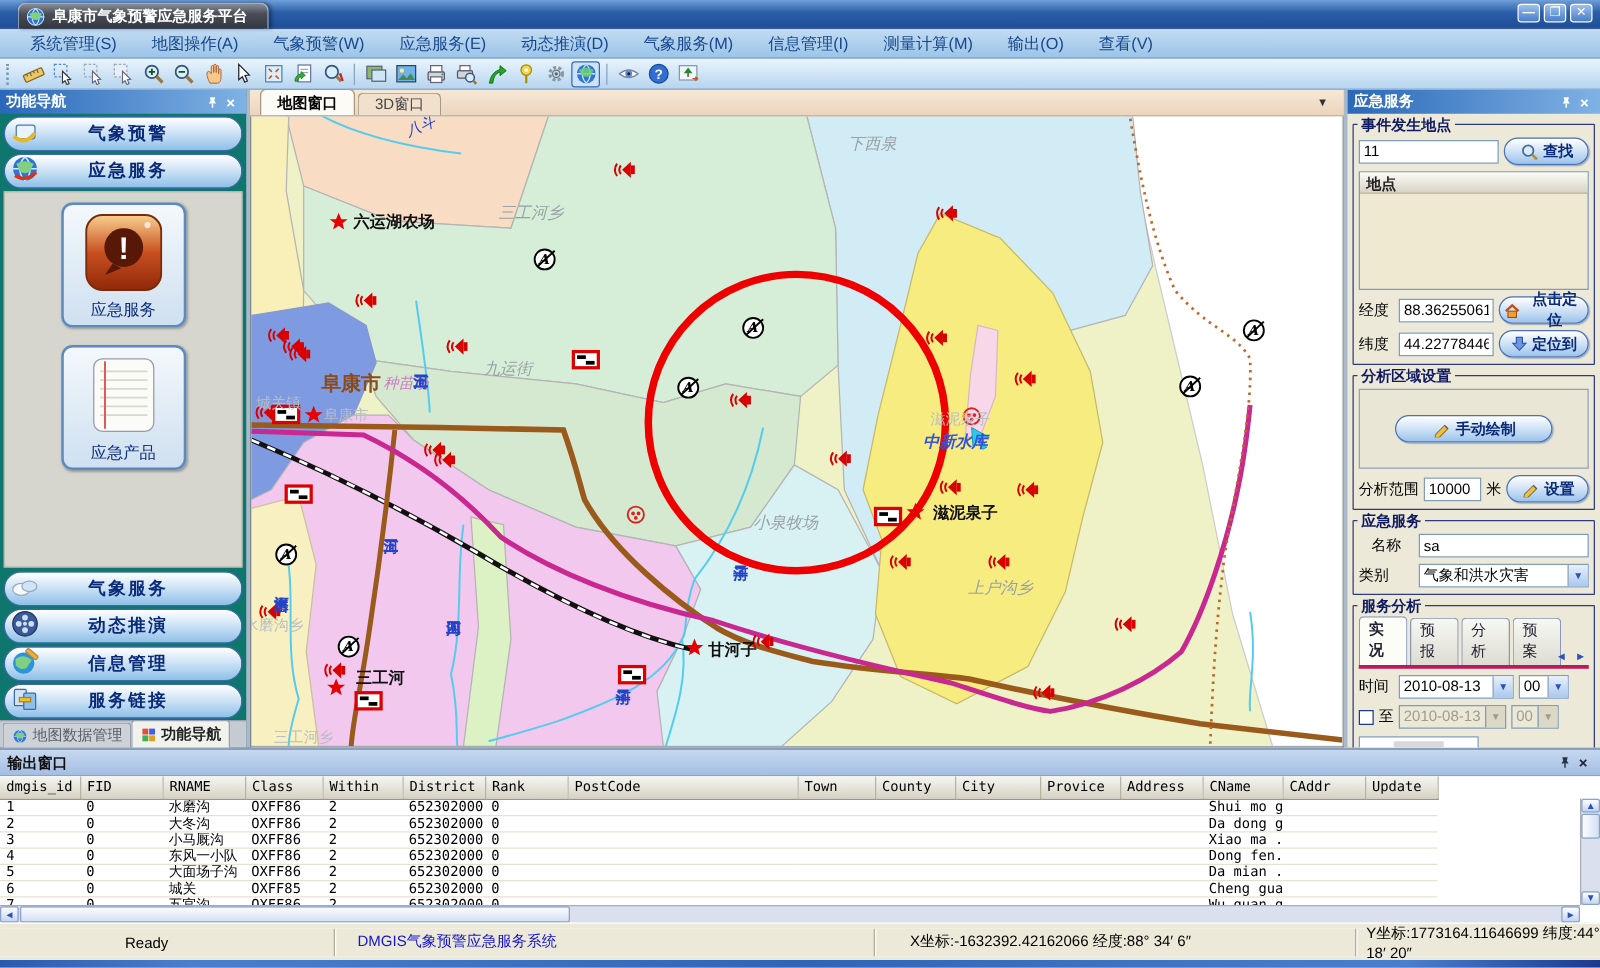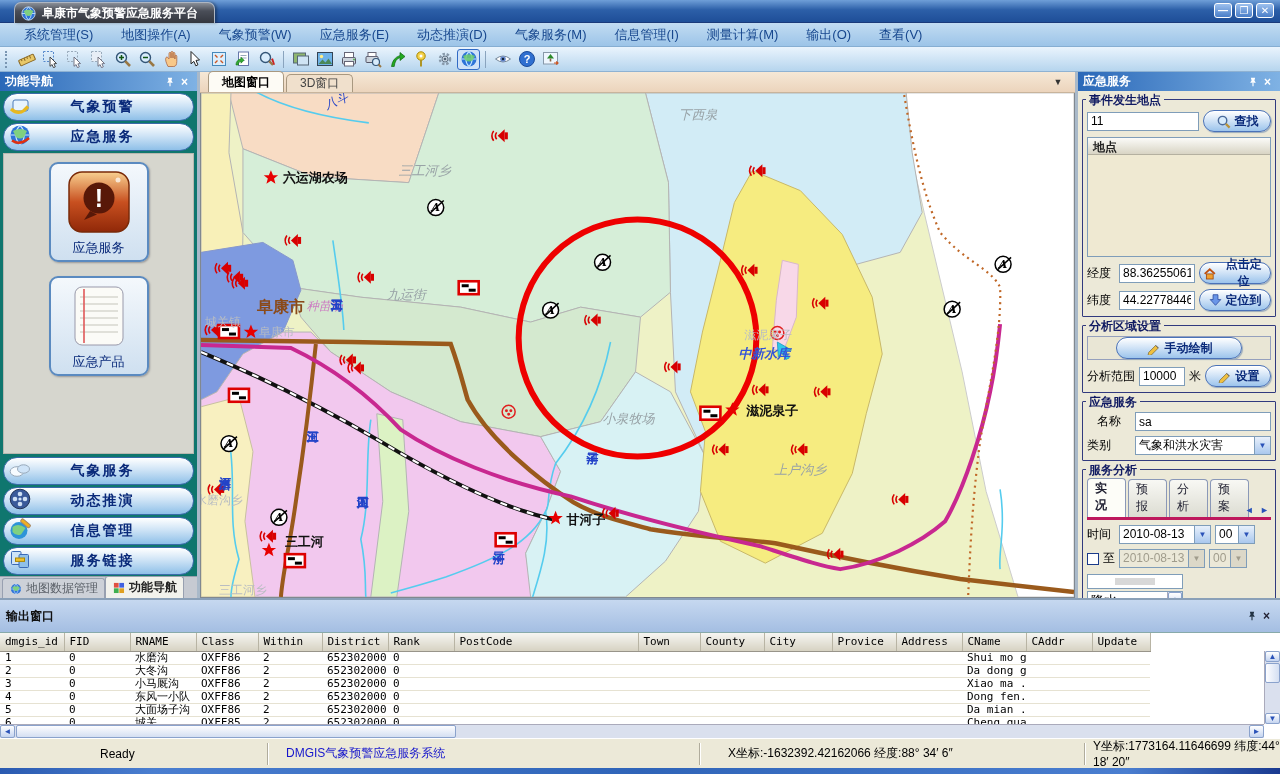--- a/index.html
+++ b/index.html
@@ -70,43 +70,43 @@
   .arw{fill:#30c8e8;stroke:#1898c0;stroke-width:.8}
 
   
   #right-panel{width:205px;background:#ece9d8;border-left:3px solid #a9b9c9;display:flex;flex-direction:column;font-size:12px}
   .rp-body{flex:1;padding:0 4px;overflow:hidden}
   .groupbox{border:1px solid #313a7e;border-radius:1px;margin-top:8px;padding:8px 4px 5px;position:relative}
   .gb-label{position:absolute;top:-8px;left:3px;background:#ece9d8;padding:0 3px;color:#101a62;font-weight:bold}
   .row{display:flex;align-items:center;gap:4px;margin-top:5px}
   .xp-input{border:1px solid #7f9db9;background:#fff;font-size:12px;padding:1px 3px;font-family:inherit;height:19px;min-width:0}
   .xp-btn{border:1px solid #4a72b8;border-radius:11px;background:linear-gradient(#ffffff,#cfe2f6 50%,#9cc4ec);color:#0a2a7a;font-weight:bold;display:inline-flex;align-items:center;justify-content:center;gap:4px;font-size:12px;height:22px;padding:0 8px;box-shadow:inset 0 1px 0 #fff,1px 1px 1px #9ab}
-  .listpane{border:1px solid #7f9db9;background:#efe9d2;margin-top:5px;height:120px}
+  .listpane{border:1px solid #7f9db9;background:#efe9d2;margin-top:5px;height:95px}
   .listpane .lh{height:17px;background:linear-gradient(#fbfbf8,#d8d4c4);border-bottom:1px solid #b4b0a0;padding:1px 5px;font-weight:bold;color:#222}
   .xp-select{border:1px solid #7f9db9;background:#fff;display:flex;align-items:stretch;height:19px}
   .xp-select .val{flex:1;padding:0 3px;overflow:hidden;white-space:nowrap;line-height:17px}
   .xp-select .sarrow{width:16px;background:linear-gradient(#e8f0fb,#aac8ee);border-left:1px solid #7f9db9;color:#2a52b8;font-size:8px;display:flex;align-items:center;justify-content:center}
   .xp-select.disabled{background:#ebe8d8}
   .xp-select.disabled .val{color:#a09c8c}
   .xp-select.disabled .sarrow{background:#dcd8c8;color:#a09c8c}
-  .inner-frame{border:1px solid #95a0bd;background:#e9e6d5;padding:0;display:flex;justify-content:center;margin-top:2px}
+  .inner-frame{border:1px solid #95a0bd;background:#e9e6d5;padding:20px;display:flex;justify-content:center;margin-top:2px}
   .stabs{display:flex;align-items:center;margin-top:6px;border-bottom:3px solid #be185d;padding-right:20px;position:relative}
   .stab{padding:1px 7px 2px;border:1px solid #8a98b8;border-bottom:none;border-radius:4px 4px 0 0;background:linear-gradient(#f8f8f4,#dcdcd2);margin-right:2px;font-size:12px;color:#223}
   .stab.active{background:#fdfdf8;font-weight:bold;padding-bottom:3px}
   .tab-scroll{position:absolute;right:0;bottom:2px;font-size:9px;color:#2a52b8;letter-spacing:2px}
   .chk{width:12px;height:12px;border:1px solid #1a3a8a;background:#fff;flex:none}
   .varlist{width:96px;height:46px;border:1px solid #7f9db9;background:#fff;position:relative;font-size:13px;line-height:16px;padding:1px 3px;overflow:hidden}
   .vscroll-mini{position:absolute;right:0;top:0;bottom:0;width:15px;background:#d6dff2;border-left:1px solid #aab}
   .vscroll-mini .up{height:15px;background:linear-gradient(#fff,#c4d4f0);border:1px solid #8aa2cc;color:#2a52b8;font-size:8px;text-align:center;line-height:13px;border-radius:2px}
   .mini-box{width:96px;height:15px;background:#fff;border:1px solid #7f9db9;margin:6px 0 2px;overflow:hidden}
   .mini-box i{display:block;width:40px;height:7px;margin:3px auto 0;background:#d8d8d8}
 
   
   #output{height:140px;border-top:2px solid #8aa0b8;display:flex;flex-direction:column;background:#f6f6f0}
-  .out-title{height:33px;flex:none;background:linear-gradient(#c6d8f0,#a4bee2);display:flex;align-items:center;padding:0 6px;font-weight:bold;color:#101010;font-size:12px;border-bottom:1px solid #8aa}
+  .out-title{height:21px;flex:none;background:linear-gradient(#c6d8f0,#a4bee2);display:flex;align-items:center;padding:0 6px;font-weight:bold;color:#101010;font-size:12px;border-bottom:1px solid #8aa}
   .out-title .sp{flex:1}
   .out-title .ph-btn{color:#223}
   #table-zone{flex:1;position:relative;background:#fff;overflow:hidden}
   #out-table{border-collapse:collapse;table-layout:fixed;width:1150px;font-family:"DejaVu Sans Mono","Liberation Mono",monospace;font-size:11px;color:#000}
   #out-table th{background:linear-gradient(#f6f6f2,#d6d2c2);border-right:1px solid #b8b4a4;border-bottom:1px solid #98948a;font-weight:normal;text-align:left;padding:0 5px;height:18px;white-space:nowrap;overflow:hidden}
   #out-table td{border-bottom:1px solid #e6e2d2;padding:0 5px;height:13px;line-height:12px;white-space:nowrap;overflow:hidden}
   .hscroll{position:absolute;bottom:0;left:0;right:16px;height:14px;background:#dae0ee;border-top:1px solid #aab;display:flex;align-items:stretch}
   .sarrow-btn{width:15px;flex:none;background:linear-gradient(#fff,#c4d4f0);border:1px solid #8aa2cc;border-radius:2px;color:#2a52b8;font-size:8px;display:flex;align-items:center;justify-content:center}
   .hthumb{width:440px;background:linear-gradient(#fdfdff,#d4dff2);border:1px solid #8aa2cc;border-radius:2px;margin:0 1px}
   .hspacer{flex:1}

